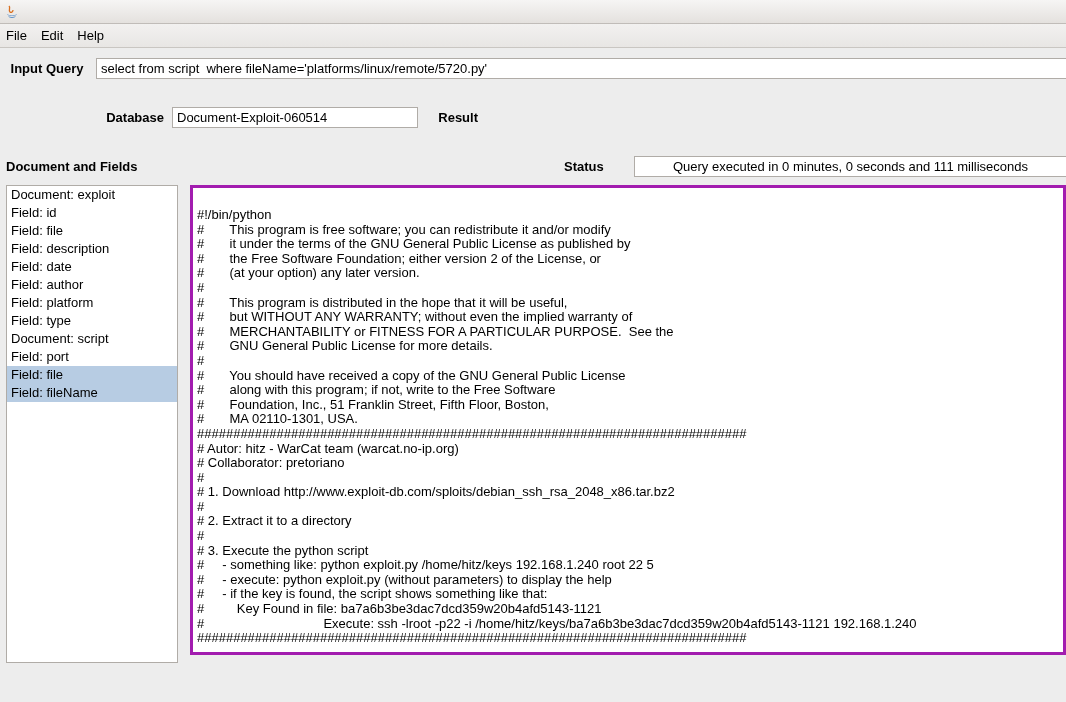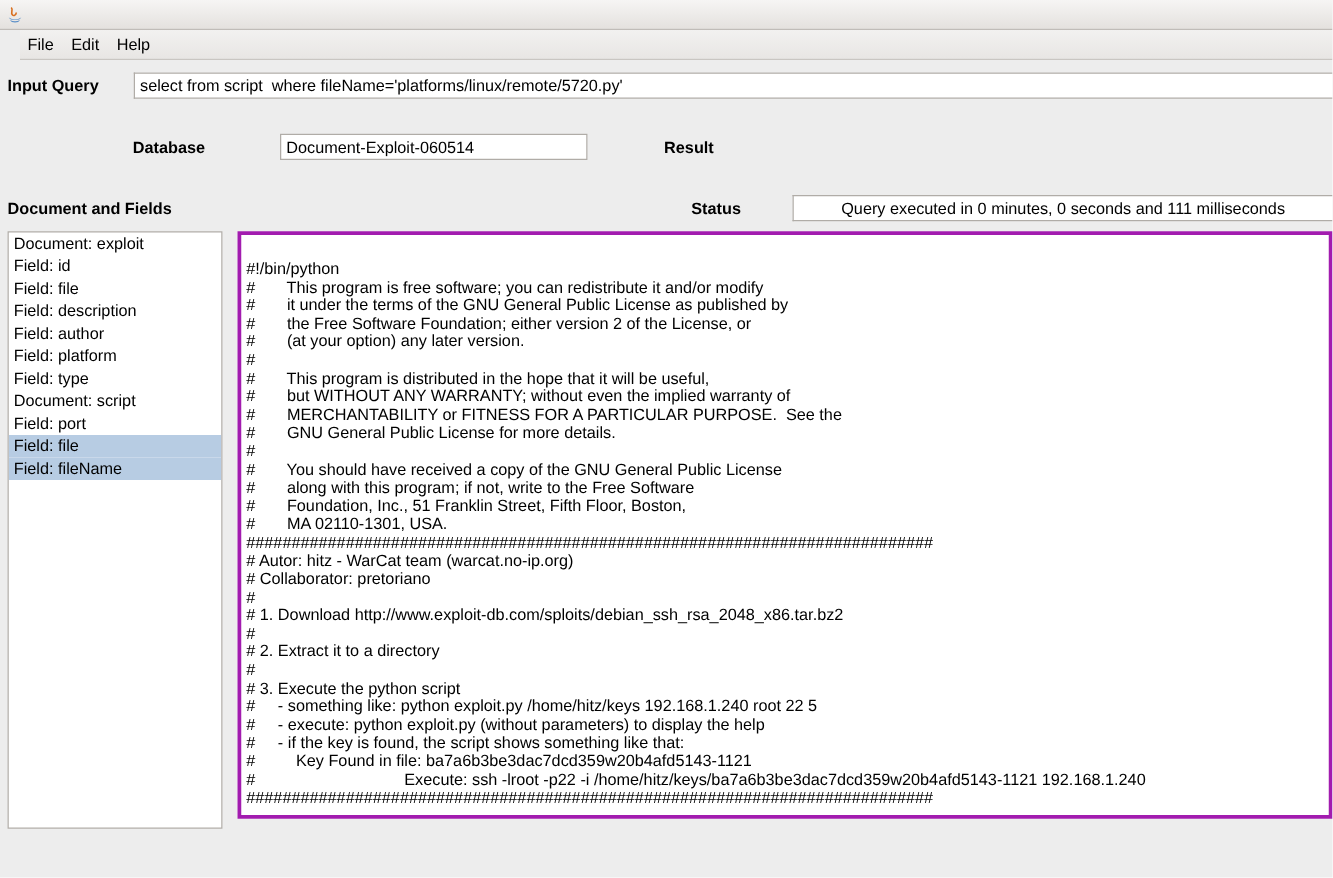--- a/index.html
+++ b/index.html
@@ -26,21 +26,20 @@
     display: inline-block;
   }
   .menubar {
     height: 24px;
     background: linear-gradient(#f2f1f0, #e8e6e4);
     border-bottom: 1px solid #c9c6c2;
     display: flex;
     align-items: center;
     padding-left: 6px;
     font-size: 13px;
-    margin-left: 16px;
   }
   .menubar span {
     margin-right: 14px;
     cursor: default;
   }
   .content {
     padding: 10px 0 0 6px;
   }
   .row {
     display: flex;
@@ -48,36 +47,34 @@
     margin-bottom: 28px;
   }
   .label {
     font-weight: bold;
     font-size: 13px;
     text-align: right;
     padding-right: 8px;
   }
   .input-query-label {
     width: 90px;
-    text-align: left;
+    text-align: center;
   }
   .textfield {
     border: 1px solid #b0aca7;
     background: #fff;
     height: 21px;
     padding: 2px 4px;
     font-size: 13px;
     font-family: sans-serif;
     margin-right: 8px;
-    margin-left: 11px;
   }
   .row-db {
     margin-bottom: 28px;
     align-items: center;
-    gap: 41px;
   }
   .doc-fields-row {
     display: flex;
     align-items: center;
     margin-bottom: 8px;
   }
   .doc-fields-label {
     font-weight: bold;
     font-size: 13px;
     width: 190px;
@@ -163,20 +160,21 @@
     <div class="status-label">Status</div>
     <input class="textfield" style="width: 432px; margin-right: 0px; border-right: none; text-align: center;" value="Query executed in 0 minutes, 0 seconds and 111 milliseconds">
   </div>
 
   <div class="panels">
     <div class="listbox" id="listbox">
         <div class="listbox-item">Document: exploit</div>
         <div class="listbox-item">Field: id</div>
         <div class="listbox-item">Field: file</div>
         <div class="listbox-item">Field: description</div>
+        <div class="listbox-item">Field: date</div>
         <div class="listbox-item">Field: author</div>
         <div class="listbox-item">Field: platform</div>
         <div class="listbox-item">Field: type</div>
         <div class="listbox-item">Document: script</div>
         <div class="listbox-item">Field: port</div>
         <div class="listbox-item selected">Field: file</div>
         <div class="listbox-item selected">Field: fileName</div>
       </div>
     <div class="textarea">#!/bin/python
 #       This program is free software; you can redistribute it and/or modify

